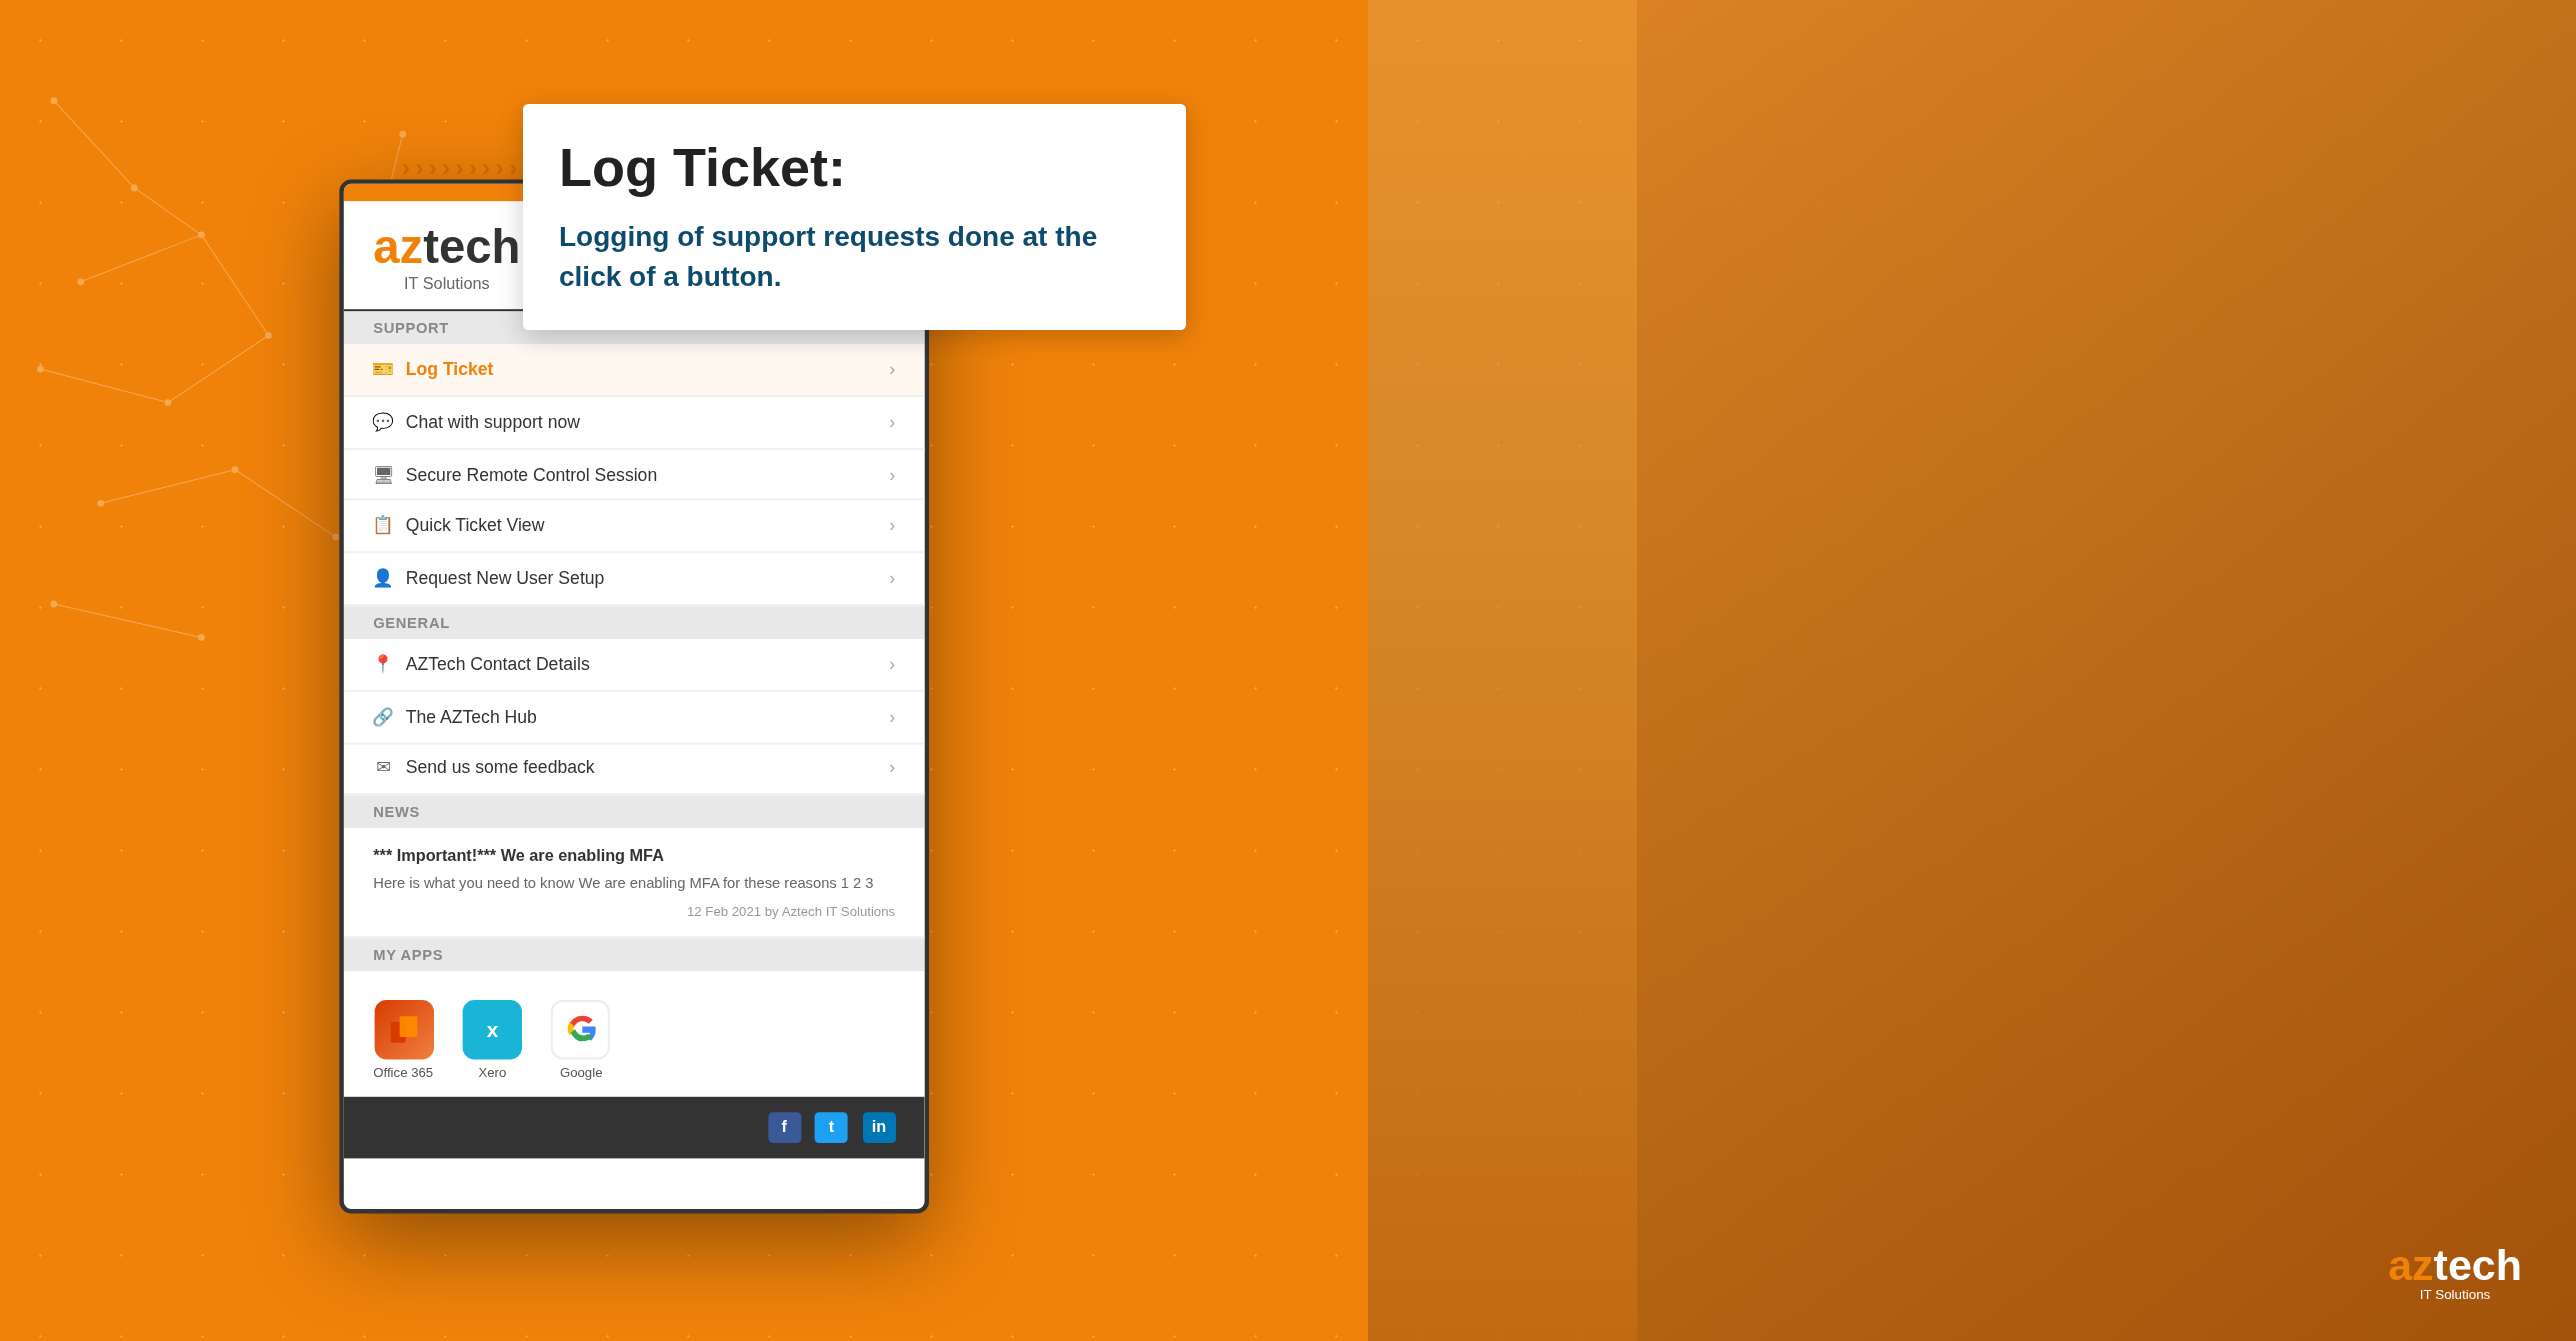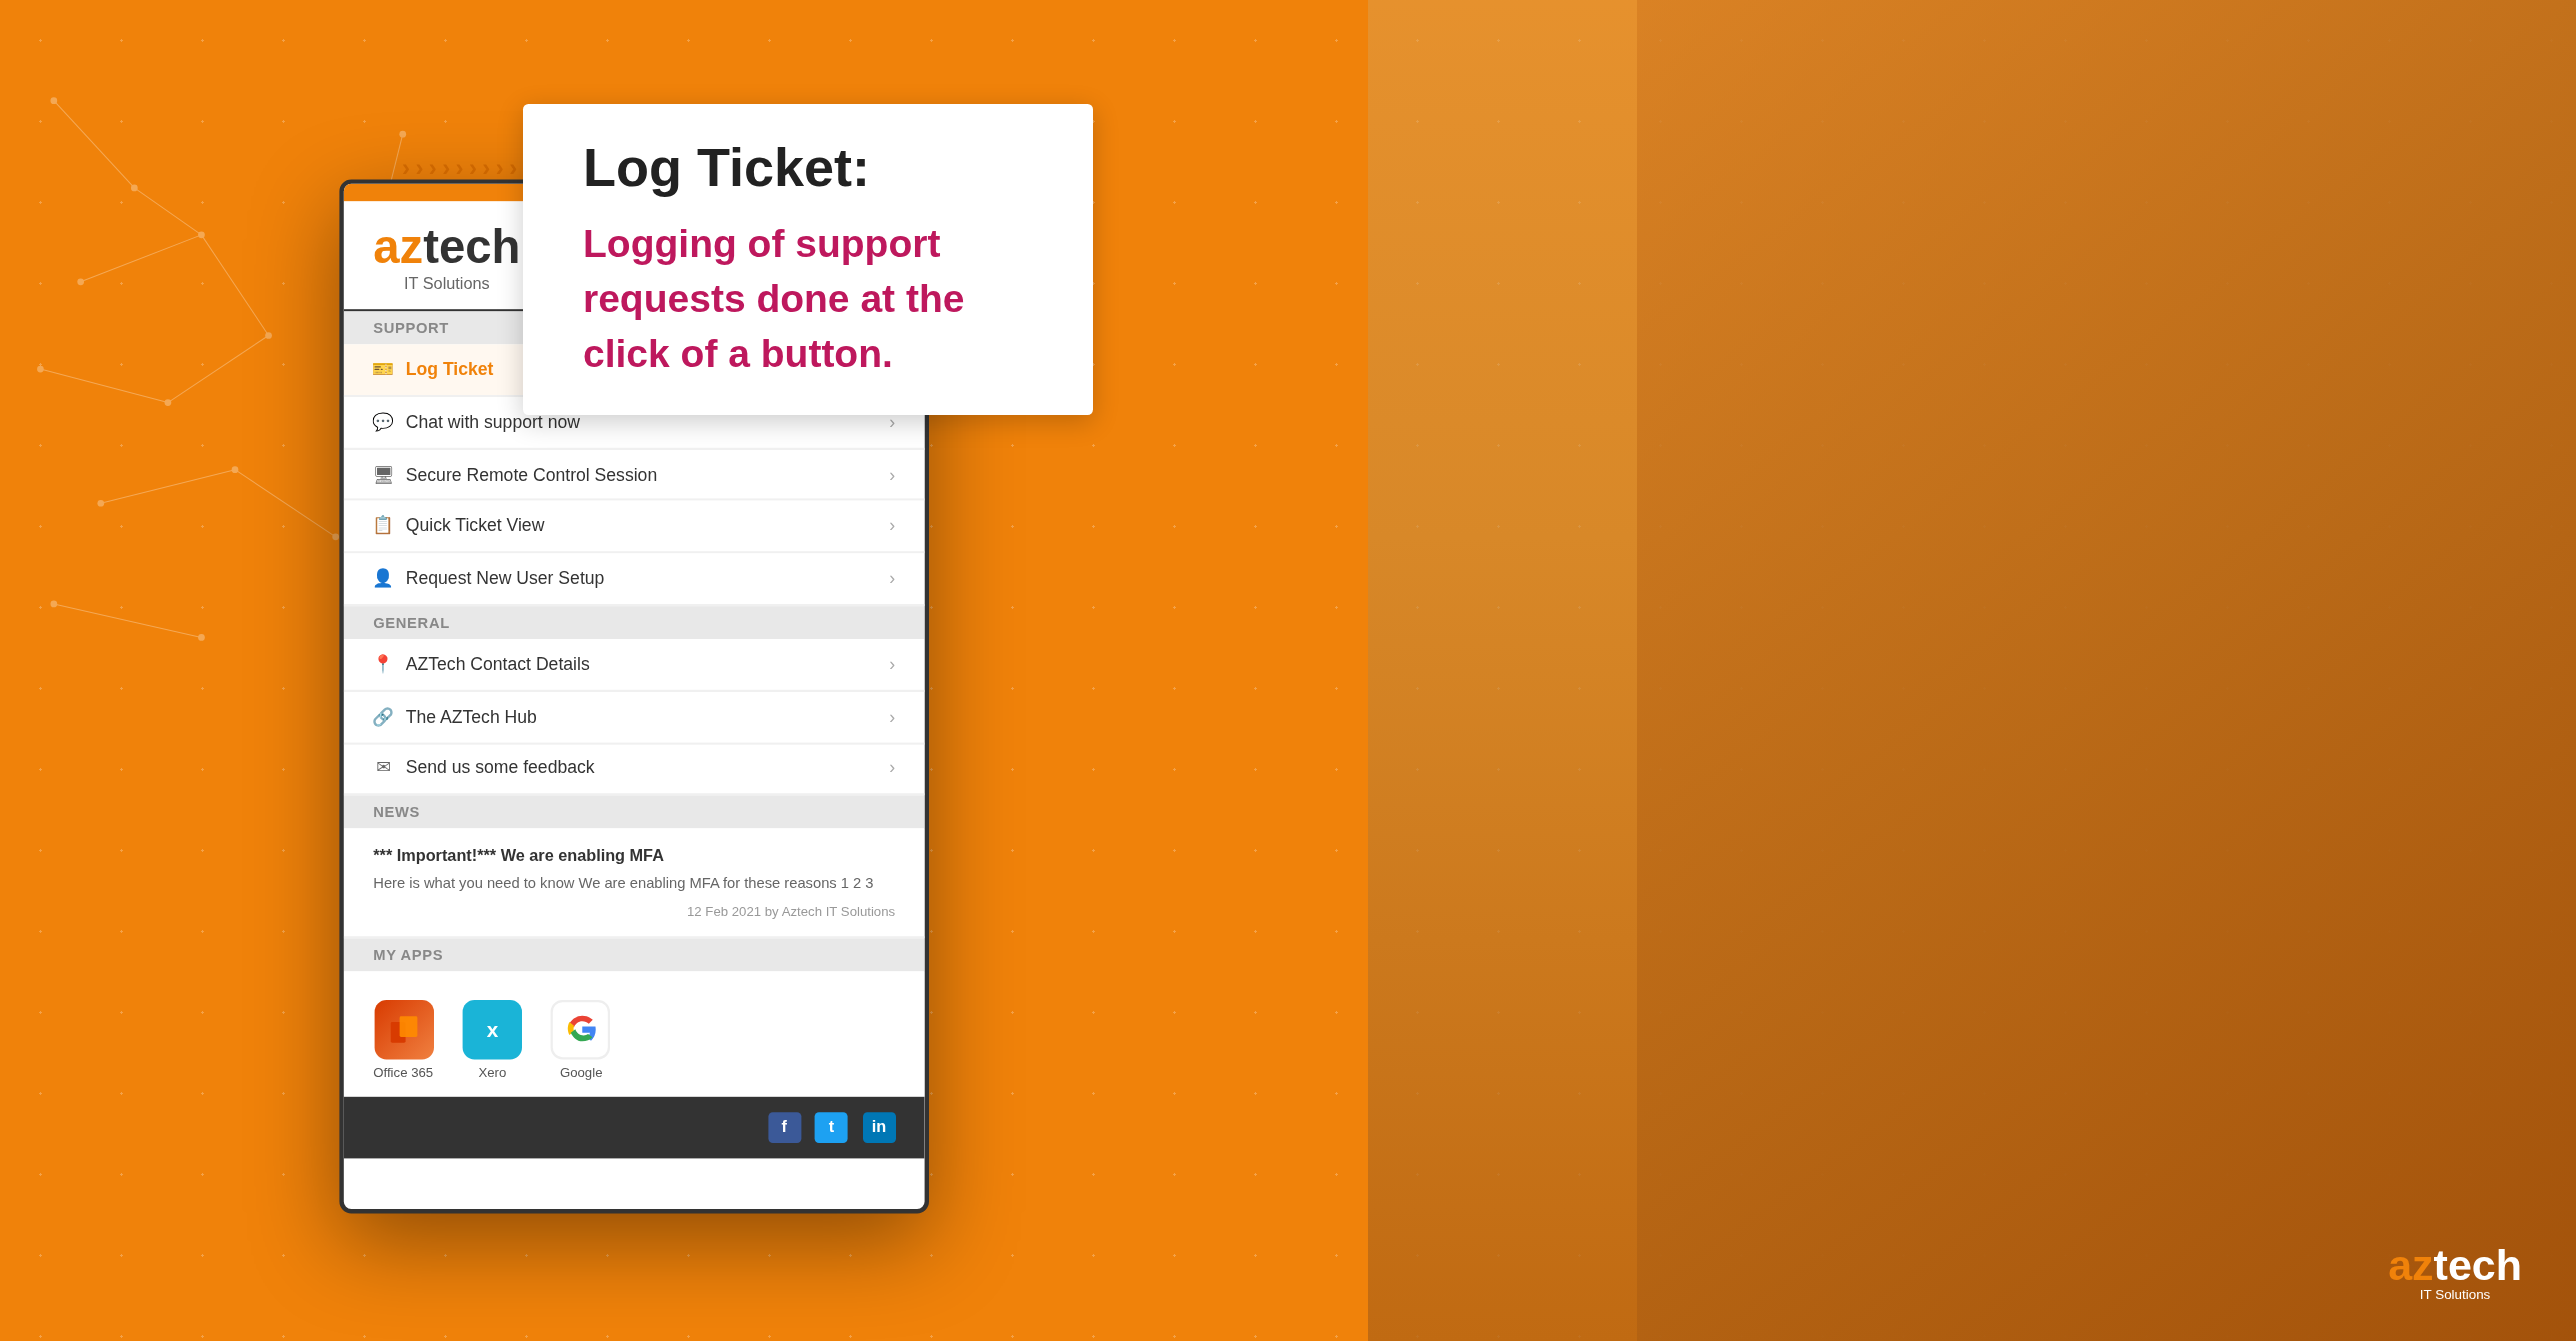--- a/index.html
+++ b/index.html
@@ -297,39 +297,39 @@
       font-size: 24px;
       color: #cc6600;
       font-weight: 900;
     }
 
     
     .callout-box {
       position: absolute;
       left: 523px;
       top: 104px;
-      width: 570px;
+      width: 663px;
       background: #fff;
       border-radius: 5.4px;
-      padding: 34px 60px;
+      padding: 34px 36px;
       box-shadow: 0 6.7px 27px rgba(0,0,0,0.2);
     }
 
     .callout-title {
       font-size: 54px;
       font-weight: 900;
       color: #222;
       line-height: 1.1;
       margin-bottom: 20px;
     }
 
     .callout-body {
-      font-size: 39px;
+      font-size: 28px;
       font-weight: 700;
-      color: #be185d;
+      color: #0c4a6e;
       line-height: 1.4;
     }
 
     
     .bottom-right-logo {
       position: absolute;
       bottom: 40px;
       right: 54px;
     }
 

